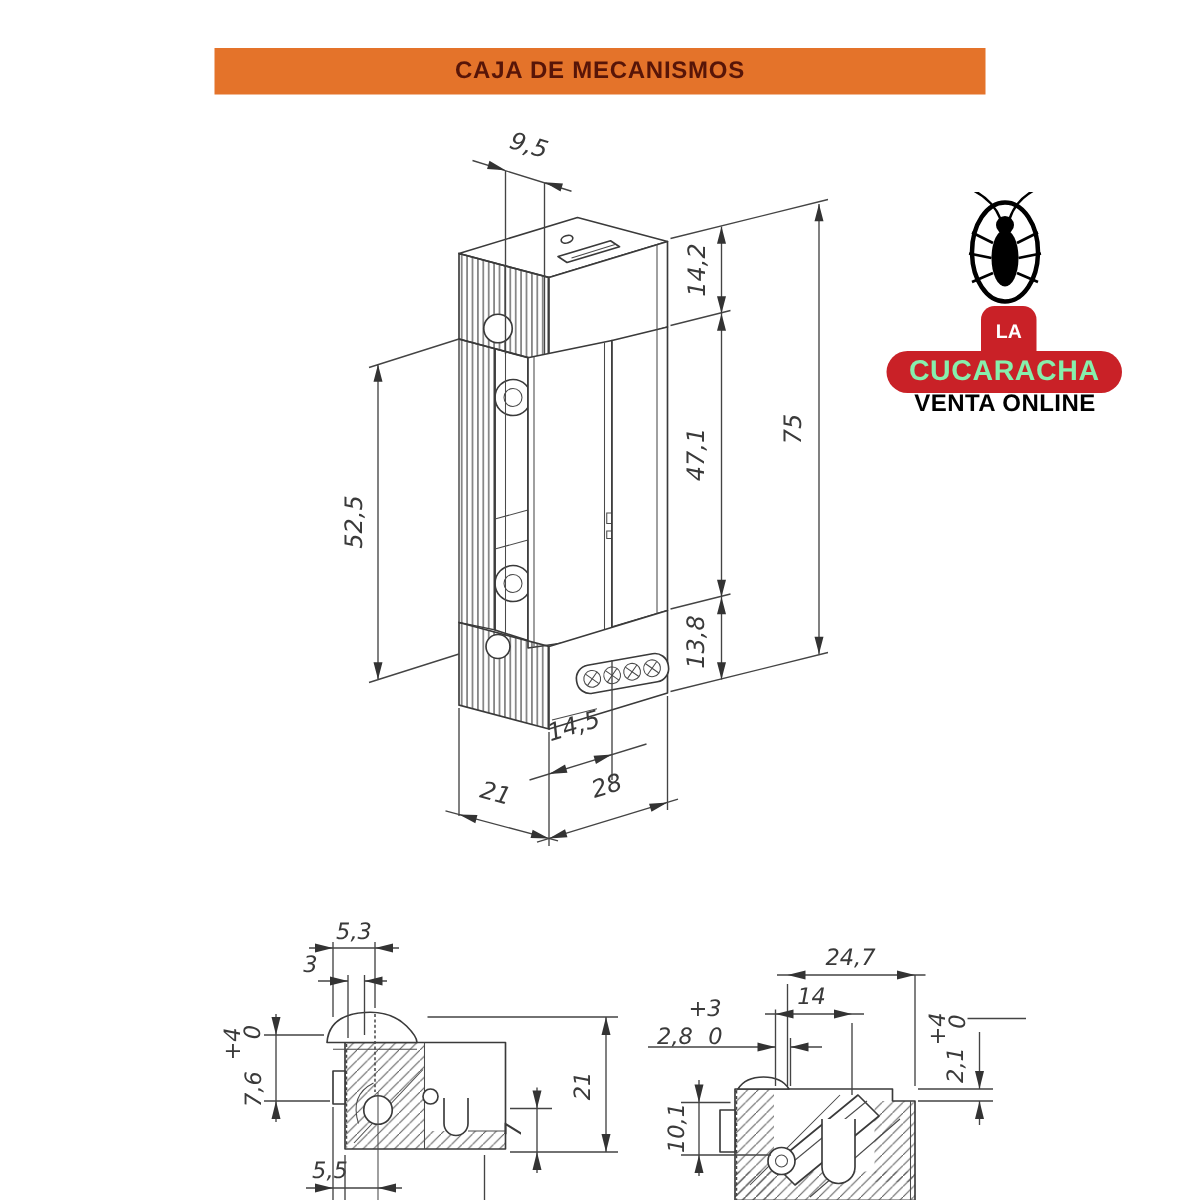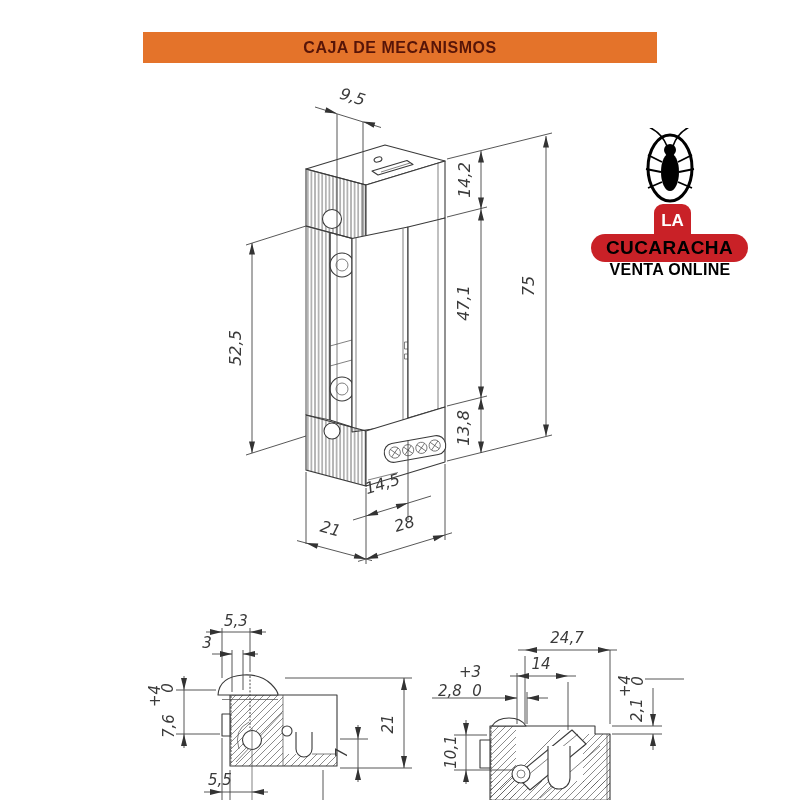--- a/index.html
+++ b/index.html
@@ -6,24 +6,24 @@
   #page{position:relative;width:776px;height:800px;background:#fff;overflow:hidden;
         font-family:"Liberation Sans","DejaVu Sans",sans-serif;margin-top:28px;}
   
   #titlebar{position:absolute;left:143px;top:4px;width:514px;height:31px;
             display:flex;align-items:center;justify-content:center;}
   #titlebar .t{font-weight:bold;font-size:16px;letter-spacing:.5px;}
   
   #logo{position:absolute;left:585px;top:100px;width:170px;height:160px;}
   #logo .la{position:absolute;left:69px;top:76px;width:37px;height:33px;
             border-radius:9px 9px 0 0;display:flex;align-items:center;justify-content:center;
-            color:#fff;font-weight:bold;font-size:17px;}
+            color:#fff;font-weight:bold;font-size:13px;}
   #logo .cuca{position:absolute;left:6px;top:106px;width:157px;height:28px;border-radius:14px;
             display:flex;align-items:center;justify-content:center;
-            color:#000000;font-weight:bold;font-size:19px;letter-spacing:.4px;}
+            color:#86efac;font-weight:bold;font-size:19px;letter-spacing:.4px;}
   #logo .venta{position:absolute;left:0px;top:133px;width:170px;text-align:center;
             color:#000;font-weight:bold;font-size:16px;letter-spacing:.3px;}
   #logo svg{position:absolute;left:56px;top:0px;}
   
   svg text.dim{font-family:"DejaVu Sans","Liberation Sans",sans-serif;font-style:italic;
                font-size:16px;fill:#3a3a3a;}
   svg text.dims{font-family:"DejaVu Sans","Liberation Sans",sans-serif;font-style:italic;
                font-size:15px;fill:#3a3a3a;}
   svg .o{fill:none;stroke:#3a3a3a;stroke-width:1.1;stroke-linejoin:round;}
   svg .ow{fill:#ffffff;stroke:#3a3a3a;stroke-width:1.1;stroke-linejoin:round;}

